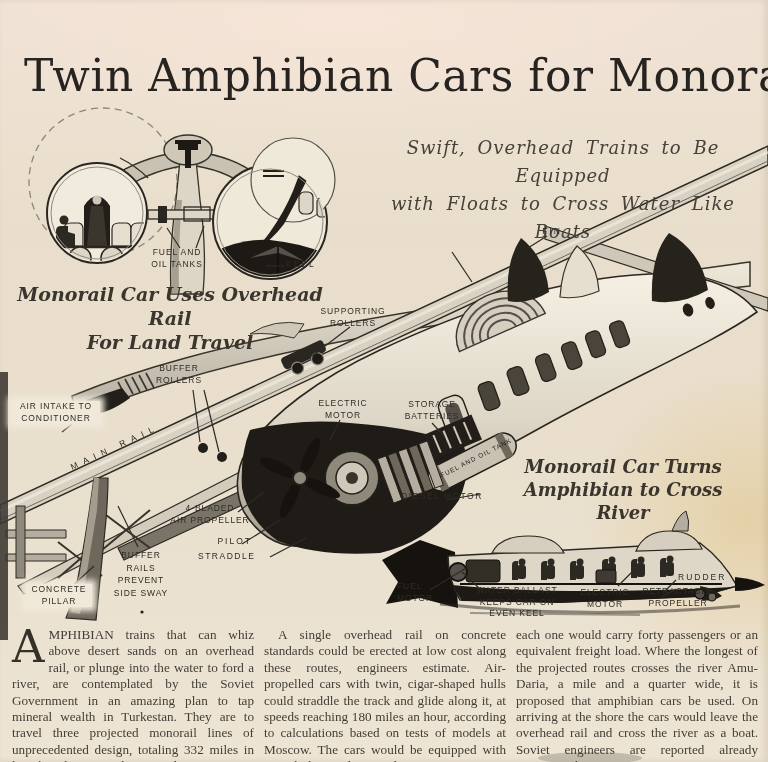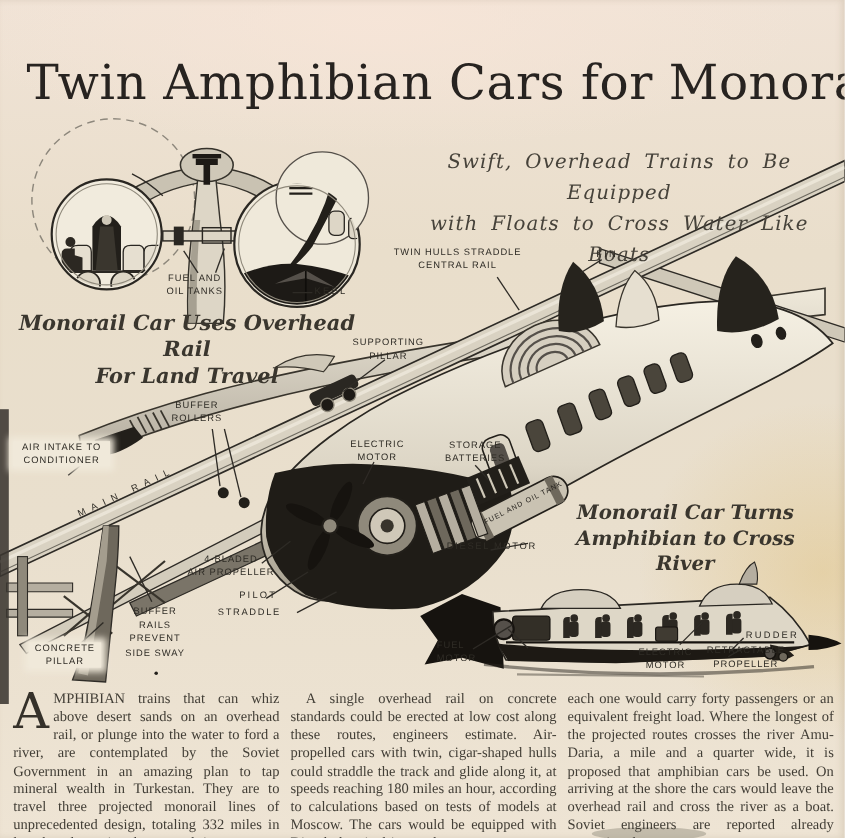--- a/index.html
+++ b/index.html
@@ -329,48 +329,49 @@
 
   <div class="txt script-head" style="left:14px; top:282px; width:312px; font-size:19px; line-height:24px;">Monorail Car Uses Overhead Rail
 For Land Travel</div>
 
   <div class="txt script-head" style="left:497px; top:455px; width:252px; font-size:18px; line-height:23px;">Monorail Car Turns
 Amphibian to Cross River</div>
 
   <div class="lbl" style="left:146px; top:247px; width:62px;">FUEL AND
 OIL TANKS</div>
   <div class="lbl" style="left:286px; top:259px; width:50px; letter-spacing:2px; text-align:left;">KEEL</div>
-  <div class="lbl" style="left:352px; top:224px; width:128px;">TWIN HULLS STRADDLE
-CENTRAL RAIL</div>
   <div class="lbl" style="left:536px; top:226px; width:32px; letter-spacing:2px;text-align:center;">FIN</div>
   <div class="lbl" style="left:314px; top:306px; width:78px;">SUPPORTING
-PILLAR</div>
+ROLLERS</div>
   <div class="lbl" style="left:148px; top:363px; width:62px;">BUFFER
 ROLLERS</div>
   <div class="lbl" style="left:312px; top:398px; width:62px;">ELECTRIC
 MOTOR</div>
   <div class="lbl patch" style="left:12px; top:401px; width:88px;">AIR INTAKE TO
 CONDITIONER</div>
   <div class="lbl" style="left:66px; top:438px; width:114px; letter-spacing:6px; transform:rotate(-25deg); text-align:left;">MAIN RAIL</div>
   <div class="lbl" style="left:400px; top:399px; width:64px;">STORAGE
 BATTERIES</div>
   <div class="lbl" style="left:428px; top:452px; width:96px; font-size:6.5px; letter-spacing:1px; transform:rotate(-27deg); color:#221f1b;">FUEL AND OIL TANK</div>
-  <div class="lbl" style="left:396px; top:491px; width:92px; letter-spacing:1.5px; text-align:right;">DIESEL MOTOR</div>
+  <div class="lbl" style="left:396px; top:491px; width:92px; letter-spacing:1.5px; text-align:center;">DIESEL MOTOR</div>
   <div class="lbl" style="left:166px; top:503px; width:88px;">4-BLADED
 AIR PROPELLER</div>
   <div class="lbl" style="left:206px; top:536px; width:46px; letter-spacing:2px; text-align:right;">PILOT</div>
   <div class="lbl" style="left:198px; top:551px; width:82px; letter-spacing:1.5px; text-align:left;">STRADDLE</div>
   <div class="lbl" style="left:106px; top:549px; width:70px; line-height:12.5px;">BUFFER
 RAILS
 PREVENT
 SIDE SWAY</div>
   <div class="lbl patch" style="left:26px; top:584px; width:66px;">CONCRETE
 PILLAR</div>
   <div class="lbl" style="left:397px; top:581px; width:42px; text-align:left;">FUEL
 MOTOR</div>
+  <div class="lbl" style="left:470px; top:585px; width:94px;">WATER BALLAST
+KEEPS CAR ON
+EVEN KEEL</div>
   <div class="lbl" style="left:574px; top:587px; width:62px;">ELECTRIC
 MOTOR</div>
   <div class="lbl" style="left:678px; top:572px; width:58px; letter-spacing:2px; text-align:left;">RUDDER</div>
   <div class="lbl" style="left:636px; top:586px; width:84px;">RETRACTABLE
 PROPELLER</div>
 
   <div id="body-cols">
     <div class="col">
       <span class="dropcap">A</span><span>MPHIBIAN trains that can whiz above desert sands on an overhead rail, or plunge into the water to ford a river, are contemplated by the Soviet Government in an amazing plan to tap mineral wealth in Turkestan. They are to travel three projected monorail lines of unprecedented design, totaling 332 miles in length and crossing deserts and rivers.</span>
     </div>

